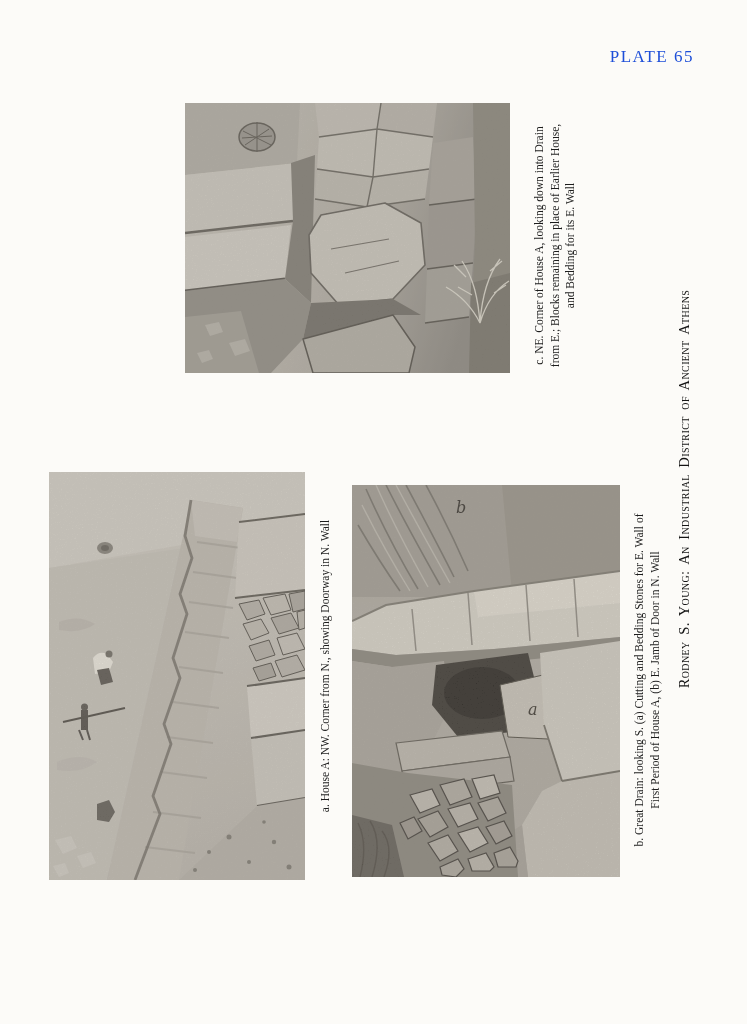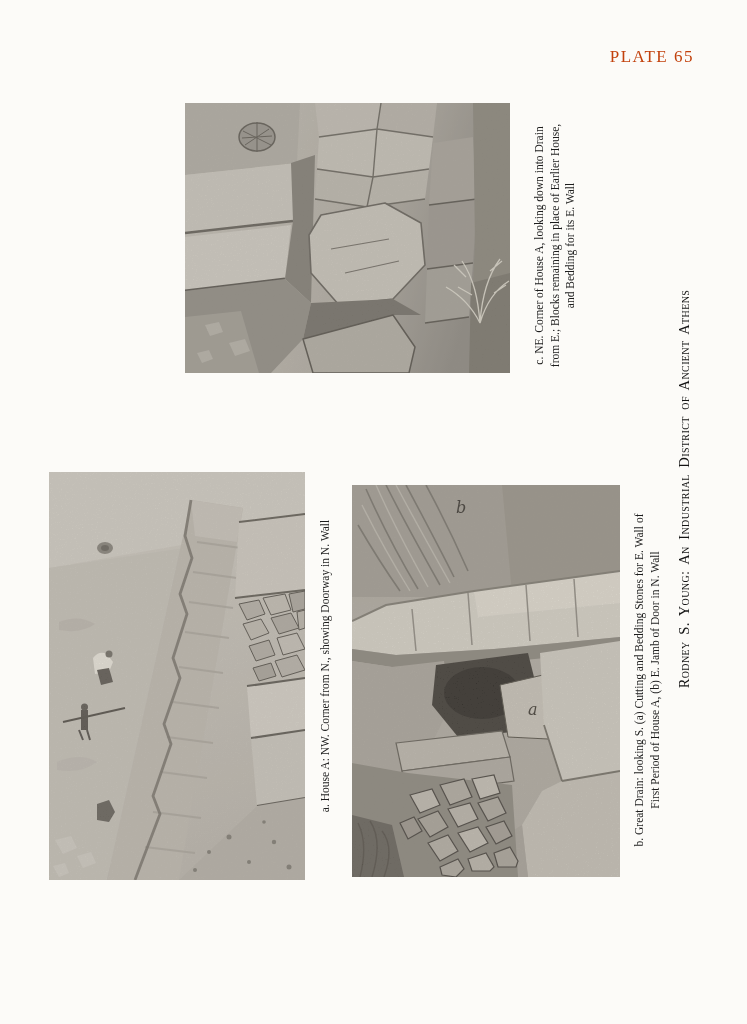--- a/index.html
+++ b/index.html
@@ -7,21 +7,21 @@
     position: relative;
     width: 747px; height: 1024px;
     margin: 0 auto;
     background: #fcfbf8;
     overflow: hidden;
     font-family: "Liberation Serif", "DejaVu Serif", serif;
     color: #1a1a1a;
   }
   .plate-label {
     position: absolute; top: 47px; right: 53px;
-    font-size: 17px; letter-spacing: 1.5px; color: #c2410c;
+    font-size: 17px; letter-spacing: 1.5px; color: #1d4ed8;
   }
   .photo { position: absolute; line-height: 0; }
   .photo svg { display: block; }
   .photo-c { left: 185px; top: 103px; }
   .photo-a { left: 49px;  top: 472px; }
   .photo-b { left: 352px; top: 485px; }
   .rot { 
     position: absolute; transform: rotate(-90deg); transform-origin: 50% 50%;
     text-align: center;
   }

